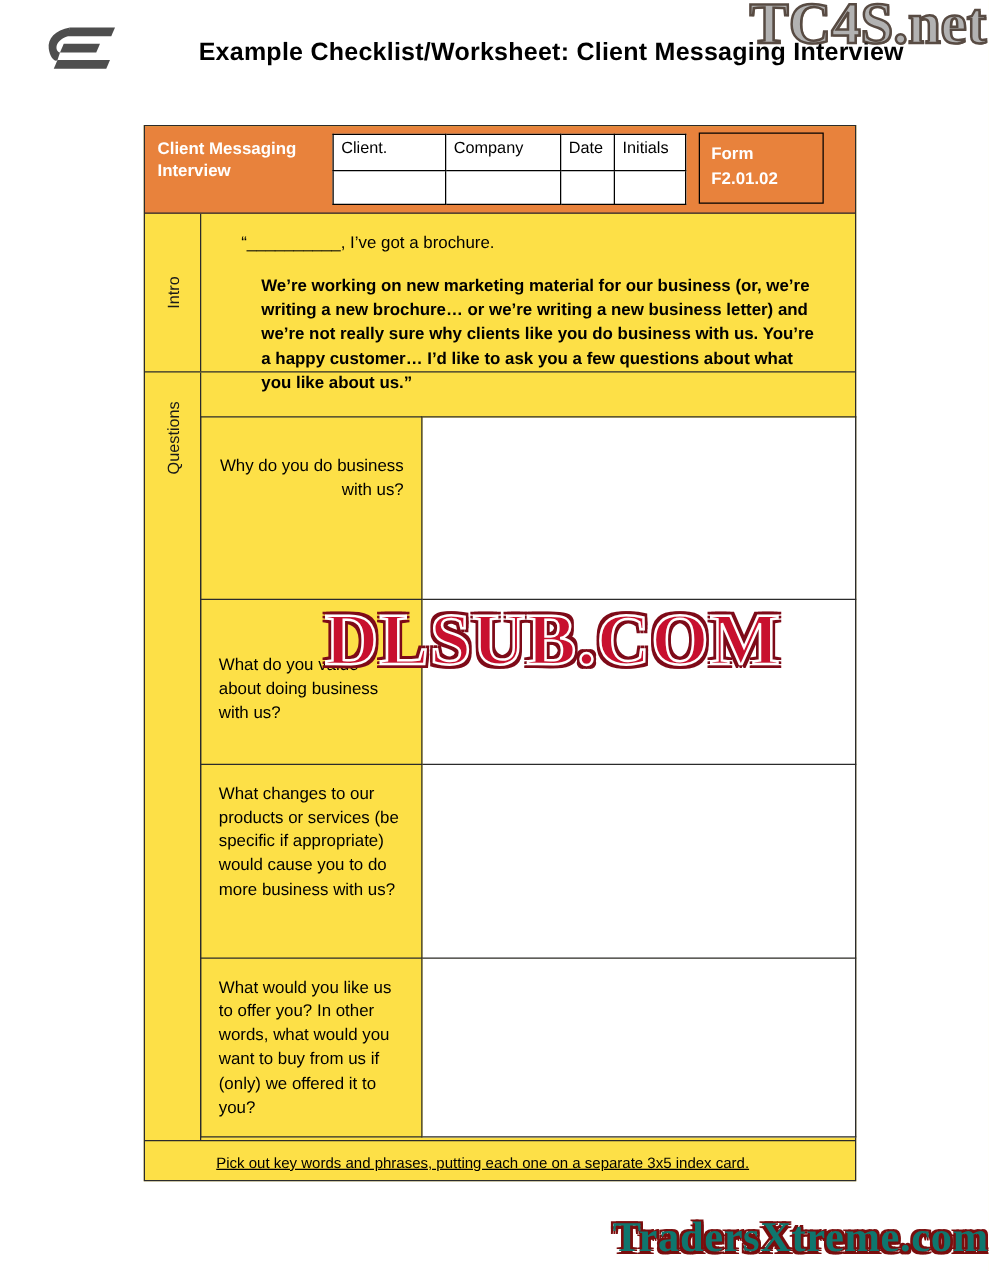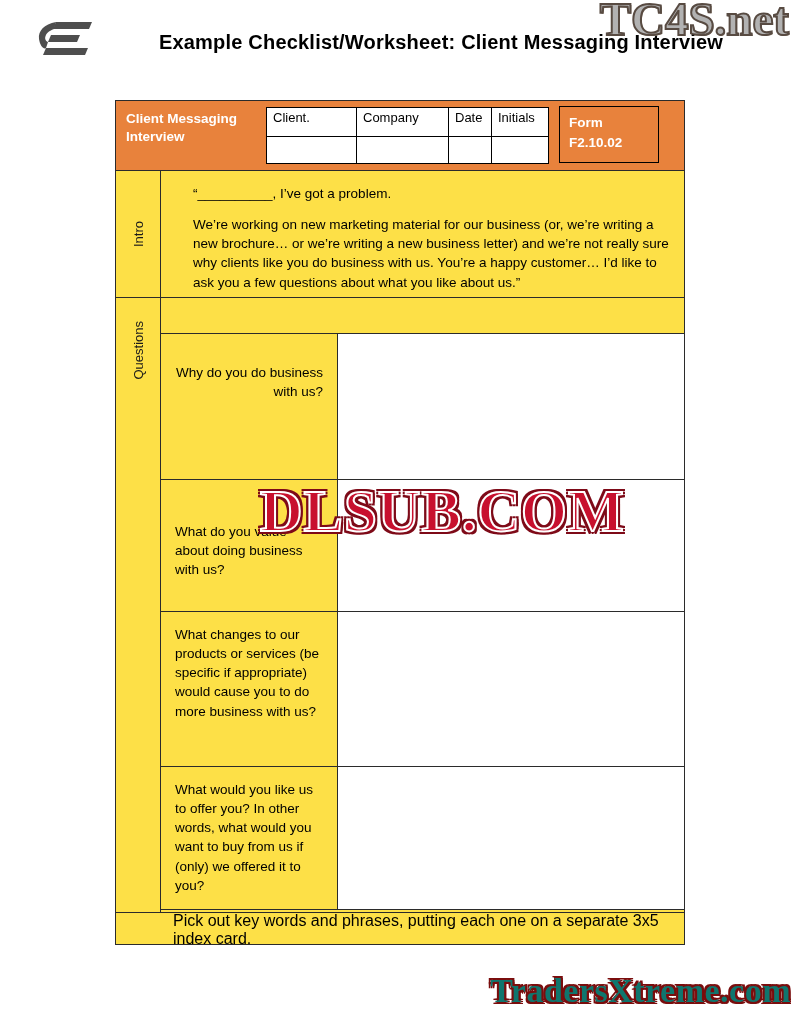--- a/index.html
+++ b/index.html
@@ -55,40 +55,40 @@
     box-sizing:border-box; display:flex; justify-content:center;
   }
   .vlabel {
     writing-mode:vertical-rl; transform:rotate(180deg);
     font-size:13px; color:#1a1a1a; white-space:nowrap;
   }
   .intro-row { height:127px; border-bottom:1px solid #2b2b2b; }
   .intro-row .label-col { align-items:center; }
   .intro-content { flex:1; padding:13px 10px 0 32px; font-size:13.5px; line-height:1.42; }
   .intro-content .p1 { margin:0 0 12px 0; }
-  .intro-content .p2 { margin:0; }
+  .intro-content .p2 { margin:16px;font-weight:bold; }
 
   .questions-row { height:615px; border-bottom:1px solid #2b2b2b; }
   .questions-row .label-col { align-items:flex-start; padding-top:23px; }
   .q-content { flex:1; position:relative; }
   .q-table {
     position:absolute; top:35px; left:-1px; width:calc(100% + 2px);
     border-collapse:collapse;
   }
   .q-table td { border:1px solid #2b2b2b; vertical-align:top; }
   .q-cell { width:177px; font-size:13.5px; line-height:1.42; padding:13px 14px 8px 14px; box-sizing:border-box; }
   .a-cell { background:#fff; }
   .q-table tr:nth-child(1) { height:146px;text-align:right; }
   .q-table tr:nth-child(1) .q-cell { padding-top:29px; }
   .q-table tr:nth-child(2) { height:132px; }
   .q-table tr:nth-child(2) .q-cell { padding-top:42px; }
   .q-table tr:nth-child(3) { height:155px; }
   .q-table tr:nth-child(4) { height:143px; }
 
-  .instruction-row { height:33px; display:flex; align-items:center; padding-left:57px; font-size:16px; box-sizing:border-box; }
+  .instruction-row { height:33px; display:flex; align-items:center; padding-left:57px; font-size:12px; box-sizing:border-box;text-decoration:underline; }
 
   
   .copyright { position:absolute; left:35px; top:1031px; font-size:13px;font-style:italic; }
   .wm-bottom {
     position:absolute; right:0px; top:972px;
     font-family:"Liberation Serif", serif; font-weight:bold; font-size:34px;
     color:#0f766e; letter-spacing:.5px;
     text-shadow:-2px -2px 0 #7a0d0d, 2px -2px 0 #7a0d0d, -2px 2px 0 #7a0d0d, 2px 2px 0 #7a0d0d, 0 2px 0 #7a0d0d, 2px 0 0 #7a0d0d;
   }
   .wm-center {
@@ -136,30 +136,30 @@
           <td></td>
           <td></td>
           <td></td>
           <td></td>
         </tr>
       </tbody>
         </table>
 
       <div class="hb-form">
         <div>Form</div>
-        <div>F2.10.02</div>
+        <div>F2.01.02</div>
       </div>
     </div>
 
     <div class="row intro-row">
       <div class="label-col">
         <span class="vlabel">Intro</span>
       </div>
       <div class="intro-content">
-        <p class="p1">“__________,  I’ve got a problem.</p>
+        <p class="p1">“__________,  I’ve got a brochure.</p>
         <p class="p2">We’re working on new marketing material for our business (or, we’re writing a new brochure… or we’re writing a new business letter) and we’re not really sure why clients like you do business with us. You’re a happy customer…  I’d like to ask you a few questions about what you like about us.”</p>
       </div>
     </div>
 
     <div class="row questions-row">
       <div class="label-col">
         <span class="vlabel">Questions</span>
       </div>
       <div class="q-content">
         <table class="q-table">

